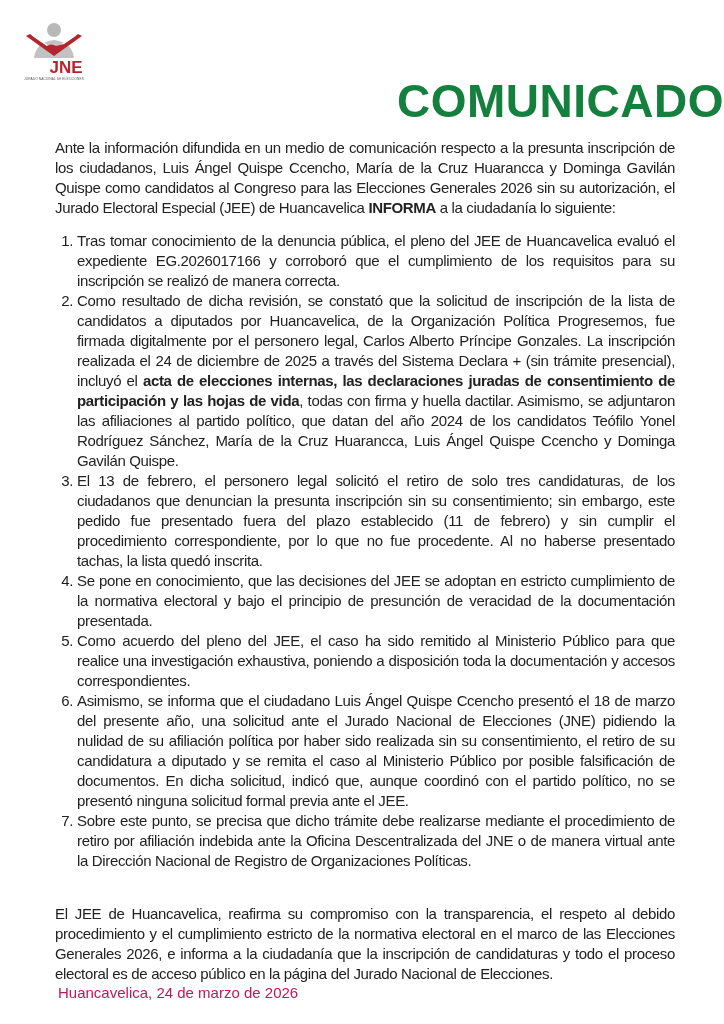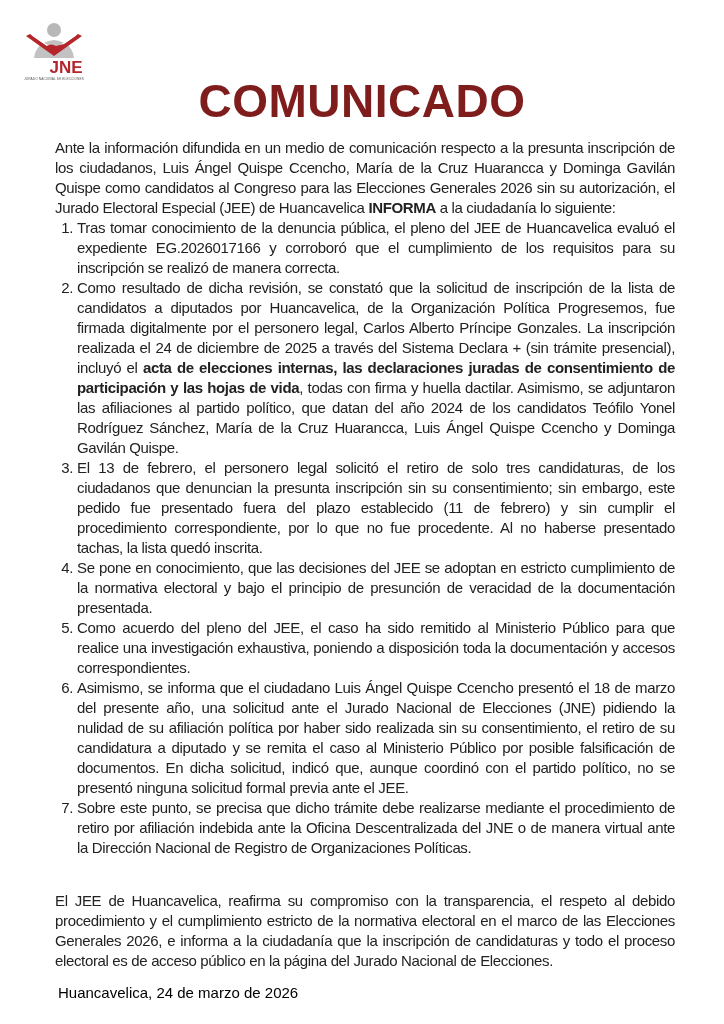--- a/index.html
+++ b/index.html
@@ -1,28 +1,28 @@
 <!DOCTYPE html>
 <html><head>
   <meta charset="utf-8">
   <style>
     html, body { margin: 0; padding: 0; background: #ffffff; }
     body { width: 724px; height: 1024px; position: relative; overflow: hidden; font-family: "Liberation Sans", sans-serif; color: #222; }
     .logo { position: absolute; left: 22px; top: 22px; width: 64px; height: 60px; }
     .logo svg { display:block; }
     .logo-text { position:absolute; left: 12px; top: 37px; width: 64px; text-align:center; font-weight: bold; font-size: 17px; color: #b5262c; letter-spacing: 0px; line-height: 17px; }
     .logo-sub { position:absolute; left: 0; top: 55px; width: 64px; text-align:center; font-size: 3.2px; color:#555; letter-spacing: 0.1px; white-space: nowrap; }
-    .title { position: absolute; left: 0; right: 0; top: 74px; text-align: center; font-weight: bold; font-size: 46px; color: #7f1d1d; letter-spacing: 0.5px; transform: scaleX(1.0); }
+    .title { position: absolute; left: 0; right: 0; top: 74px; text-align: right; font-weight: bold; font-size: 46px; color: #15803d; letter-spacing: 0.5px; transform: scaleX(1.0); }
     .content { position: absolute; left: 55px; width: 620px; top: 138px; font-size: 15px; line-height: 20px; text-align: justify; font-family: "Liberation Sans", sans-serif; letter-spacing: -0.35px; }
-    .intro { margin: 0 0 0 0; }
+    .intro { margin: 0 0 13px 0; }
     ol { margin: 0; padding: 0 0 0 22px; }
     ol li { padding-left: 0; margin: 0 0 0 0; }
     ol li::marker { font-size: 15px; }
     .closing { margin: 33px 0 0 0; }
-    .date { position: absolute; left: 58px; top: 984px; font-size: 15px; color: #000000; }
+    .date { position: absolute; left: 58px; top: 984px; font-size: 15px; color: #be185d; }
     b { font-weight: bold; }
   </style>
 </head>
 <body>
 
 <div class="logo">
   <svg width="64" height="40" viewBox="0 0 64 40">
 
     <circle cx="32" cy="8" r="7" fill="#b8b8b8"></circle>
 

